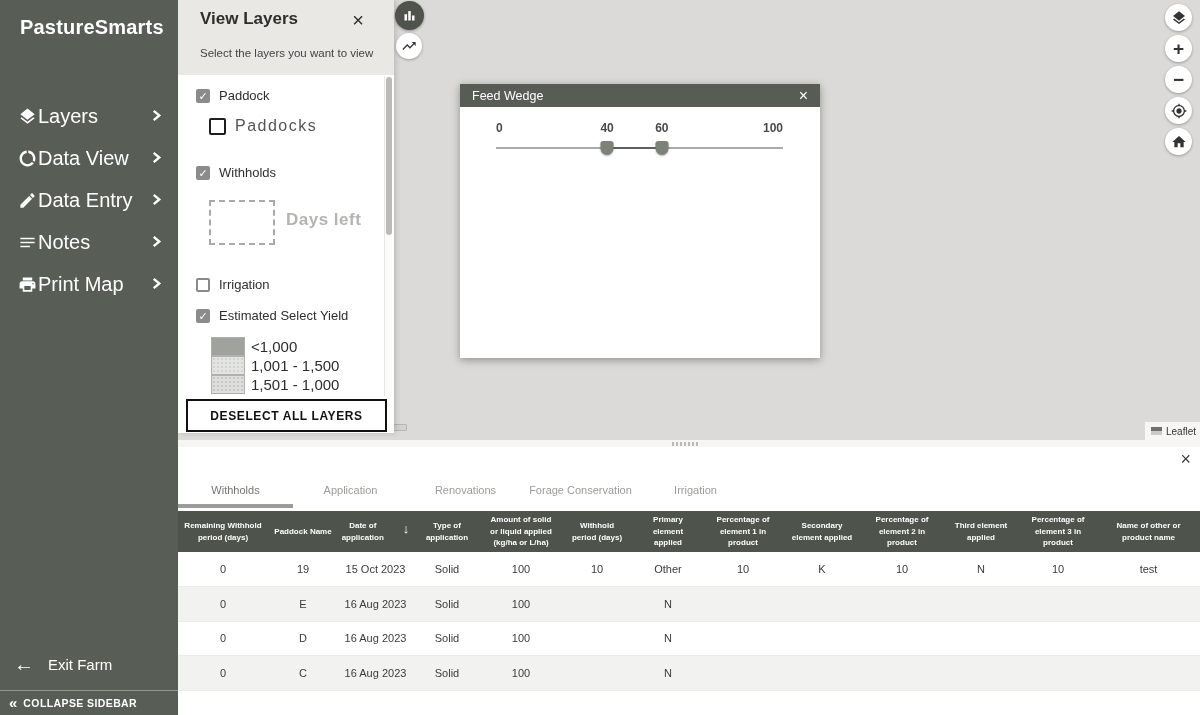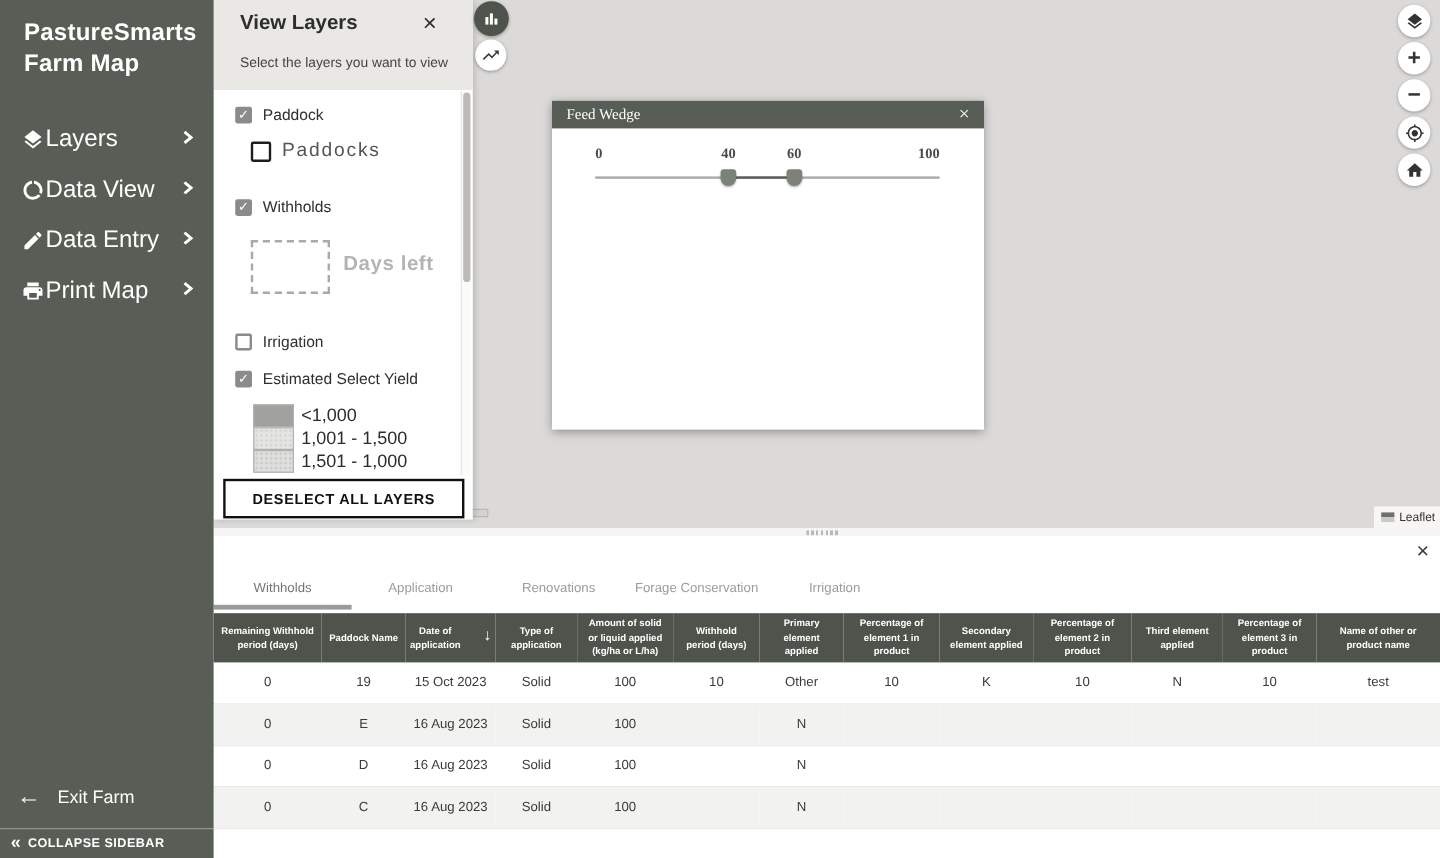--- a/index.html
+++ b/index.html
@@ -67,21 +67,21 @@
   .yl-swatch { width:34px; height:19px; border:1px solid #b0b0ae; flex:0 0 auto; }
   .yl-s0 { background:#9FA29D; }
   .yl-s1 { background:#E4E4E2; background-image:radial-gradient(rgba(0,0,0,0.08) 1px, transparent 1.1px); background-size:4px 4px; }
   .yl-s2 { background:#DEDEDC; background-image:radial-gradient(rgba(0,0,0,0.1) 1px, transparent 1.1px); background-size:4px 4px; }
   .yl-label { font-size:15px; color:#2c2c2c; margin-left:6px; white-space:nowrap; }
   .lp-scroll { position:absolute; right:2px; top:76px; width:8px; height:320px; background:#fbfbfa; border-left:1px solid #e6e6e4; }
   .lp-thumb { position:absolute; left:1px; top:1px; width:6px; height:158px; background:#bbbab7; border-radius:3px; cursor:pointer; }
   .deselect-btn { position:absolute; left:8px; right:7px; bottom:1px; height:33px; background:#fff; border:2px solid #111; font-size:12px; font-weight:bold; letter-spacing:0.6px; color:#111; cursor:pointer; z-index:5; font-family:inherit; }
 
   
-  .feed-wedge { position:absolute; left:460px; top:84px; width:360px; height:274px; background:#fff; z-index:15; box-shadow:0 2px 8px rgba(0,0,0,0.35);font-family:Liberation Serif, serif; }
+  .feed-wedge { position:absolute; left:460px; top:84px; width:360px; height:274px; background:#fff; z-index:15; box-shadow:0 2px 8px rgba(0,0,0,0.35); }
   .fw-header { position:absolute; top:0; left:0; right:0; height:23px; background:#575C54; display:flex; align-items:center; padding:0 12px; }
   .fw-title { color:#fff; font-size:12.5px; flex:1; }
   .fw-close { color:#fff; font-size:16px; cursor:pointer; line-height:16px; }
   .fw-slider { position:absolute; left:36px; top:61px; width:287px; }
   .sl-label { position:absolute; top:-24px; font-size:12px; font-weight:bold; color:#4a4a4a; }
   .sl-min { left:0; } .sl-max { right:0; }
   .sl-40 { left:38.7%; transform:translateX(-50%); }
   .sl-60 { left:57.8%; transform:translateX(-50%); }
   .sl-track { position:absolute; left:0; right:0; top:2px; height:2px; background:#aaa; }
   .sl-active { position:absolute; left:38.7%; width:19.1%; top:2px; height:2px; background:#5e5e5e; }
@@ -117,21 +117,20 @@
           <i class="f1"></i>
           <i class="f2"></i>
         </span>
       <span class="attr-text">Leaflet</span>
     </div>
   </div>
 
   <aside class="sidebar dots-dark">
     <div class="app-title">
       <div>PastureSmarts</div>
-      <div>Farm Map</div>
     </div>
     <nav class="menu">
       <div class="menu-item">
         <span class="mi-icon">
             <svg viewBox="0 0 24 24">
               <path d="M11.99 18.54l-7.37-5.73L3 14.07l9 7 9-7-1.63-1.27-7.38 5.74zM12 16l7.36-5.73L21 9l-9-7-9 7 1.63 1.27L12 16z"></path>
             </svg>
           </span>
         <span class="mi-label">Layers</span>
         <span class="chev"><svg viewBox="0 0 12 12">
@@ -149,20 +148,31 @@
               <polyline points="3,1 9,6 3,11"></polyline>
             </svg></span>
       </div>
       <div class="menu-item">
         <span class="mi-icon">
             <svg viewBox="0 0 24 24">
               <path d="M3 17.25V21h3.75L17.81 9.94l-3.75-3.75L3 17.25zM20.71 7.04c.39-.39.39-1.02 0-1.41l-2.34-2.34c-.39-.39-1.02-.39-1.41 0l-1.83 1.83 3.75 3.75 1.83-1.83z"></path>
             </svg>
           </span>
         <span class="mi-label">Data Entry</span>
+        <span class="chev"><svg viewBox="0 0 12 12">
+              <polyline points="3,1 9,6 3,11"></polyline>
+            </svg></span>
+      </div>
+      <div class="menu-item">
+        <span class="mi-icon">
+            <svg viewBox="0 0 24 24">
+              <path d="M3 18h12v-2H3v2zM3 6v2h18V6H3zm0 7h18v-2H3v2z"></path>
+            </svg>
+          </span>
+        <span class="mi-label">Notes</span>
         <span class="chev"><svg viewBox="0 0 12 12">
               <polyline points="3,1 9,6 3,11"></polyline>
             </svg></span>
       </div>
       <div class="menu-item">
         <span class="mi-icon">
             <svg viewBox="0 0 24 24">
               <path d="M19 8H5c-1.66 0-3 1.34-3 3v6h4v4h12v-4h4v-6c0-1.66-1.34-3-3-3zm-3 11H8v-5h8v5zm3-7c-.55 0-1-.45-1-1s.45-1 1-1 1 .45 1 1-.45 1-1 1zm-1-9H6v4h12V3z"></path>
             </svg>
           </span>

